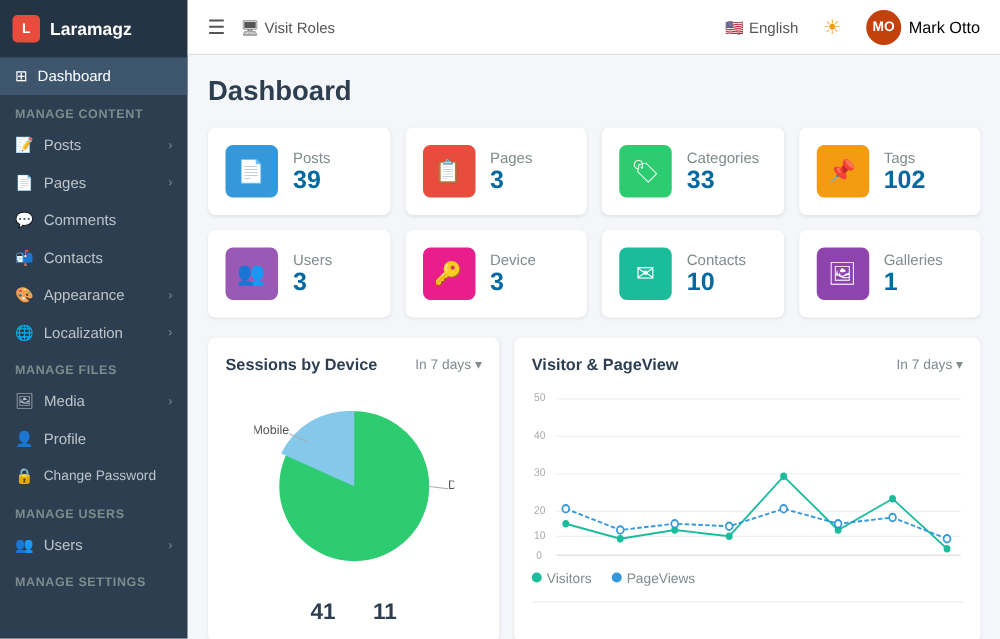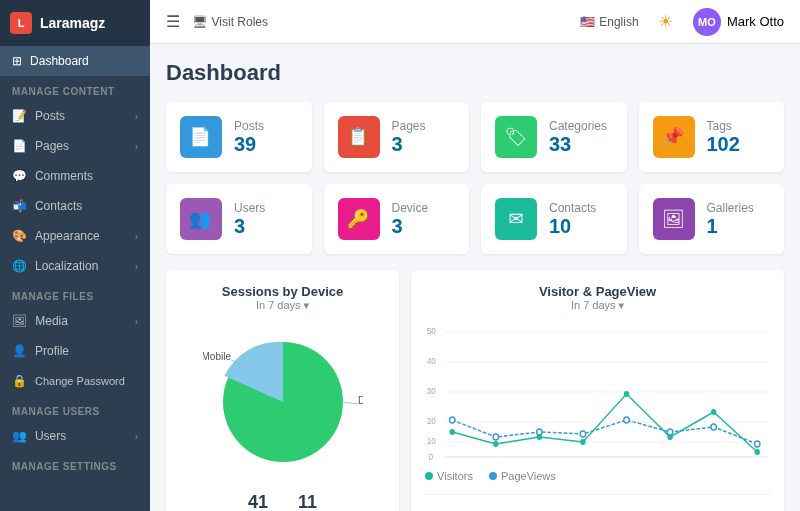--- a/index.html
+++ b/index.html
@@ -20,21 +20,21 @@
     .main { flex: 1; display: flex; flex-direction: column; overflow: hidden; }
 
     
     .topbar { background: white; display: flex; align-items: center; padding: 8px 16px; border-bottom: 1px solid #e0e0e0; gap: 12px; height: 44px; }
     .topbar-menu { font-size: 16px; cursor: pointer; color: #555; }
     .topbar-visit { display: flex; align-items: center; gap: 4px; color: #555; font-size: 12px; cursor: pointer; }
     .topbar-spacer { flex: 1; }
     .topbar-lang { display: flex; align-items: center; gap: 4px; font-size: 12px; color: #555; }
     .topbar-sun { font-size: 16px; color: #f39c12; cursor: pointer; margin: 0 8px; }
     .topbar-user { display: flex; align-items: center; gap: 6px; cursor: pointer; }
-    .avatar { width: 28px; height: 28px; border-radius: 50%; background: #8b5cf6; display: flex; align-items: center; justify-content: center; color: white; font-size: 11px; font-weight: bold; }
+    .avatar { width: 28px; height: 28px; border-radius: 50%; background: #c2410c; display: flex; align-items: center; justify-content: center; color: white; font-size: 11px; font-weight: bold; }
 
     
     .content { flex: 1; overflow-y: auto; padding: 16px; }
     .content::-webkit-scrollbar { width: 6px; }
 
     .page-title { font-size: 22px; font-weight: 600; color: #2c3e50; margin-bottom: 16px; }
 
     
     .stats-grid { display: grid; grid-template-columns: repeat(4, 1fr); gap: 12px; margin-bottom: 16px; }
     .stat-card { background: white; border-radius: 6px; padding: 14px; display: flex; align-items: center; gap: 12px; box-shadow: 0 1px 3px rgba(0,0,0,0.08); }
@@ -43,21 +43,21 @@
     .stat-label { font-size: 12px; color: #7f8c8d; }
     .stat-value { font-size: 20px; font-weight: bold; color: #0369a1; }
 
     
     .analytics-header { display: flex; align-items: center; gap: 8px; margin-bottom: 12px; }
     .analytics-title { font-size: 15px; font-weight: 600; color: #2c3e50; }
     .see-more { color: #e74c3c; font-size: 12px; cursor: pointer; }
 
     .analytics-grid { display: grid; grid-template-columns: 1fr 1.6fr; gap: 12px; }
     .chart-card { background: white; border-radius: 6px; padding: 14px; box-shadow: 0 1px 3px rgba(0,0,0,0.08); }
-    .chart-header { display: flex; justify-content: space-between; align-items: center; margin-bottom: 10px; flex-direction: column; }
+    .chart-header { display: flex; justify-content: space-between; align-items: center; margin-bottom: 10px; }
     .chart-title { font-size: 13px; font-weight: 600; color: #2c3e50; }
     .chart-period { font-size: 11px; color: #7f8c8d; }
 
     
     .pie-container { display: flex; justify-content: center; align-items: center; margin: 10px 0; }
     .pie-stats { display: flex; justify-content: center; gap: 30px; margin-top: 8px; }
     .pie-stat { text-align: center; }
     .pie-stat-value { font-size: 18px; font-weight: bold; color: #2c3e50; }
 
     

